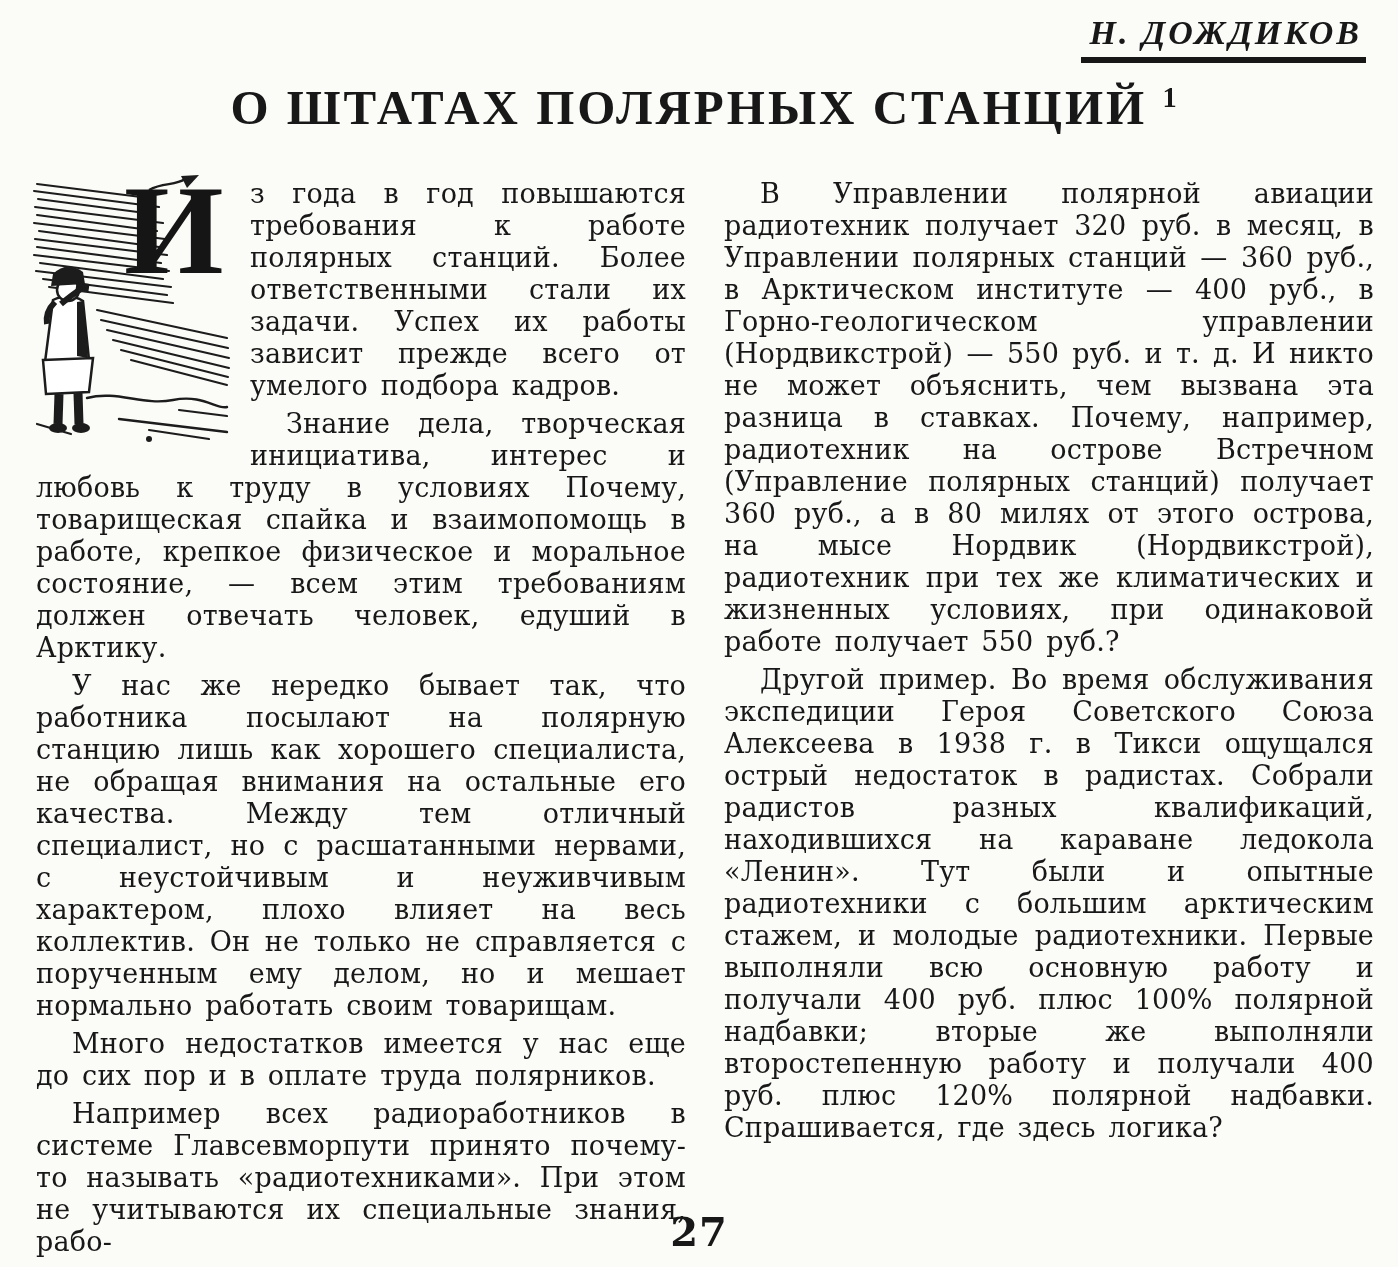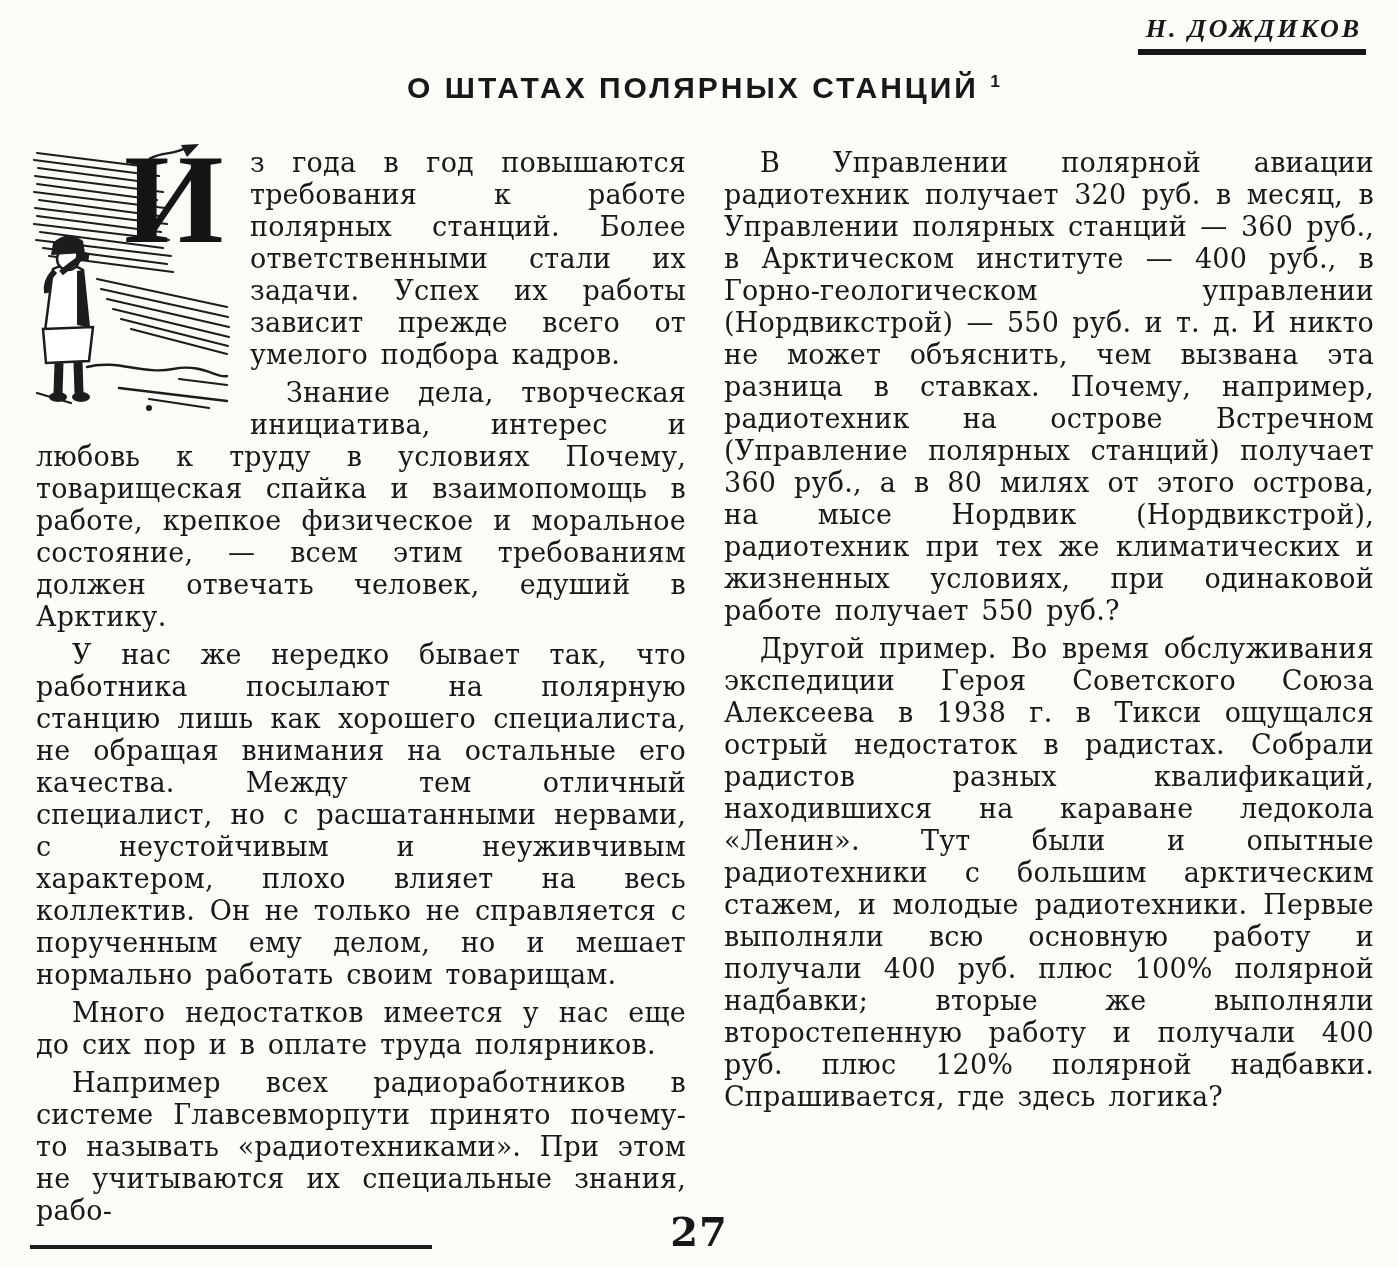--- a/index.html
+++ b/index.html
@@ -17,32 +17,32 @@
     font-family: "DejaVu Serif", serif;
     box-sizing: border-box;
     padding: 14px 18px 0 30px;
     overflow: hidden;
   }
 
   
   .author-row { text-align: right; padding-right: 14px; }
   .author {
     display: inline-block;
-    font-size: 26px;
+    font-size: 34px;
     font-weight: bold;
     font-style: italic;
     letter-spacing: 3px;
     border-bottom: 6px solid #171717;
     padding: 0 4px 5px 8px;
     font-family: "Liberation Serif", serif;
   }
   .title-row { text-align: center; margin-top: 16px; }
   .title {
-    font-family: Liberation Sans, sans-serif;
-    font-size: 30px;
+    font-family: Liberation Serif, serif;
+    font-size: 49px;
     font-weight: bold;
     letter-spacing: 3px;
     white-space: nowrap;
   }
   .title sup, .fn sup {
     font-size: 58%;
     vertical-align: super;
     font-weight: bold;
   }
 

